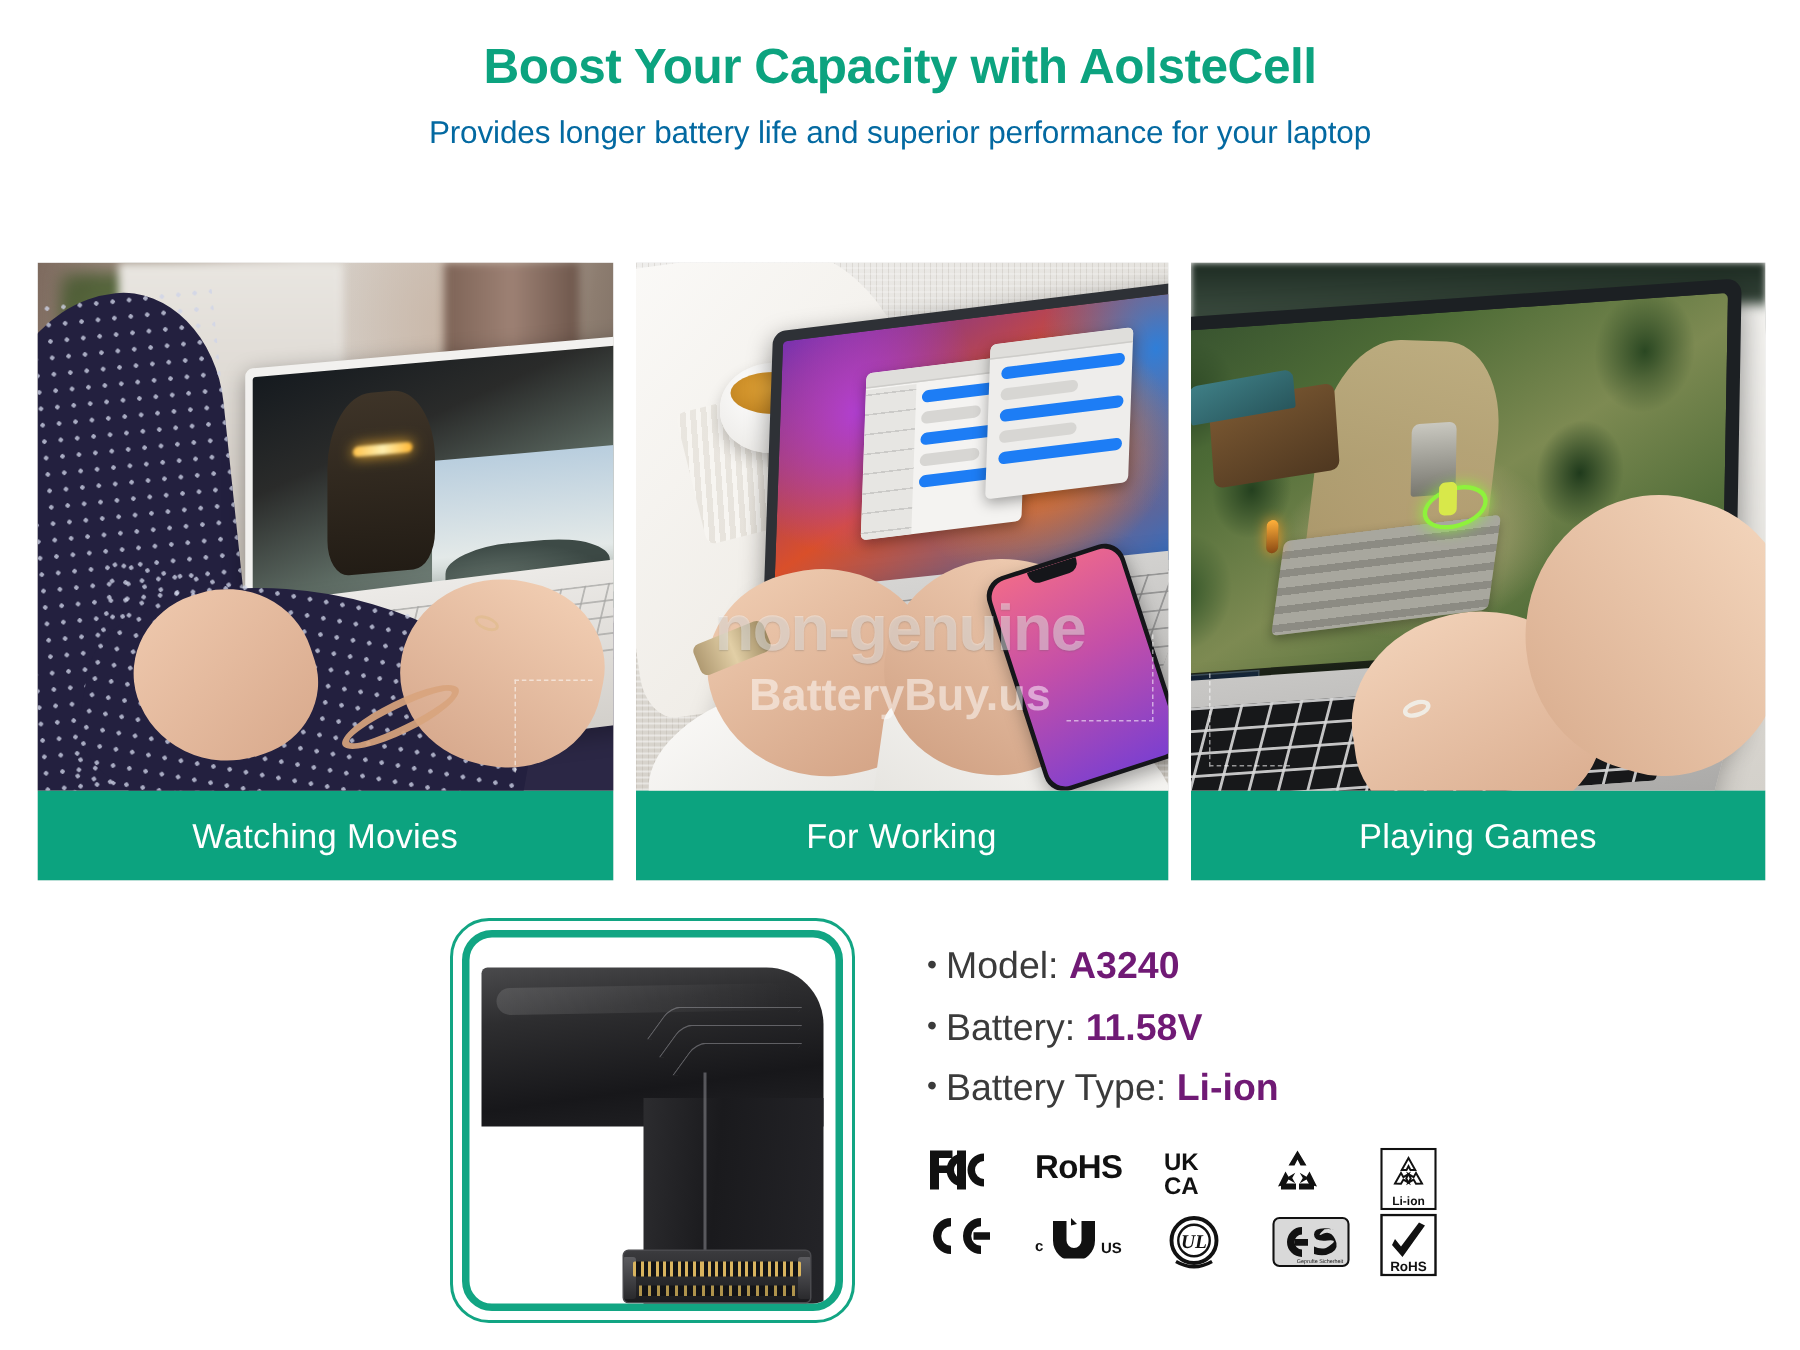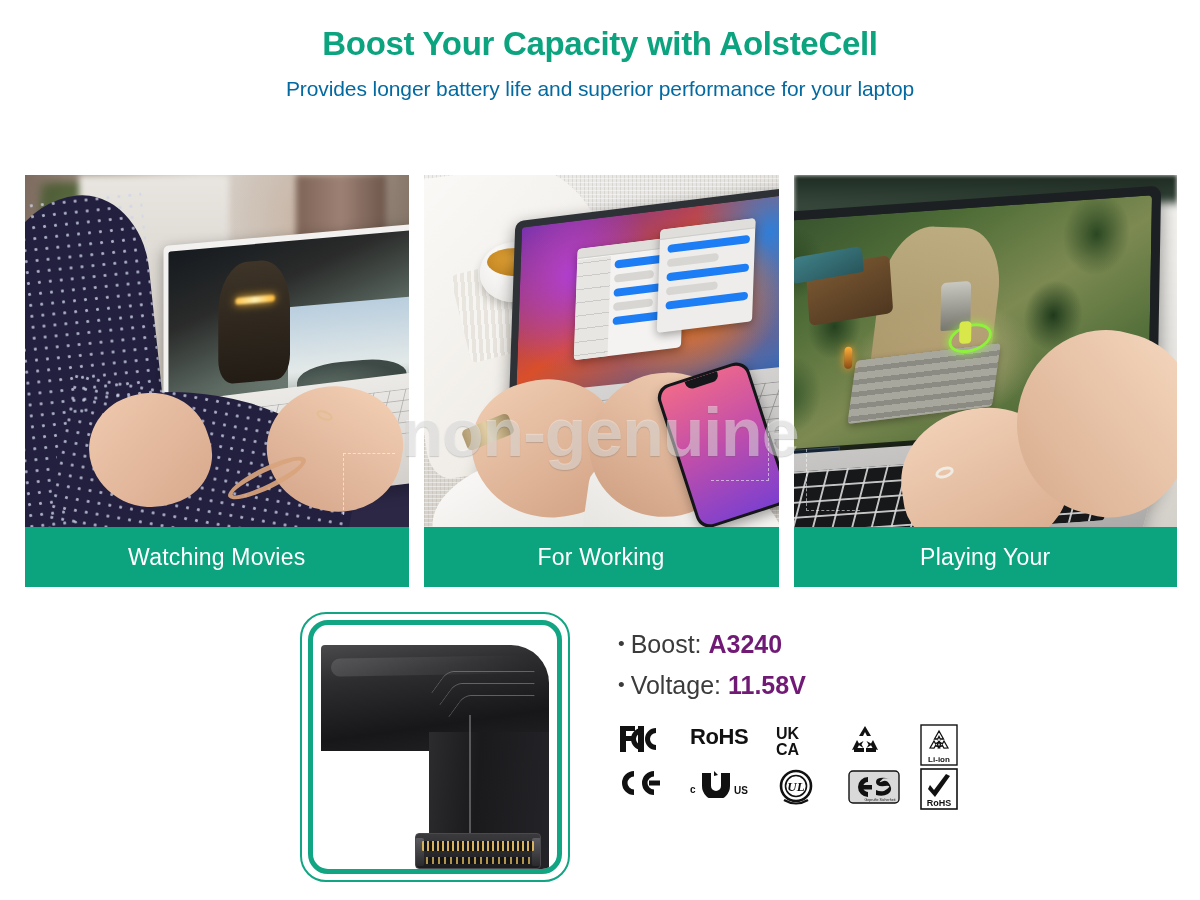--- a/index.html
+++ b/index.html
@@ -618,21 +618,21 @@
   .watermark {
     position: absolute;
     top: 398px;
     left: 0;
     width: 1200px;
     text-align: center;
     pointer-events: none;
     z-index: 6;
   }
   .wm-main {
-    font-size: 68px;
+    font-size: 43px;
     font-weight: bold;
     color: rgba(255,255,255,.42);
     letter-spacing: -1px;
     line-height: 1;
     text-shadow: 0 1px 1px rgba(90,90,90,.25);
   }
   .wm-sub {
     font-size: 30px;
     font-weight: bold;
     color: rgba(255,255,255,.5);
@@ -945,26 +945,27 @@
         </div>
         <div class="p3-base">
           <div class="p3-keys"></div>
         </div>
       </div>
       <div class="p3-hand-l"></div>
       <div class="p3-ring"></div>
       <div class="p3-hand-r"></div>
       <div class="crop-mark" style="left:12px;bottom:16px;width:54px;height:62px;border-right:none;border-top:none;"></div>
     </div>
-    <div class="caption">Playing Your</div>
+    <div class="caption">Playing Games</div>
   </div>
 </div>
 
 <div class="watermark">
   <div class="wm-main">non-genuine</div>
+  <div class="wm-sub">BatteryBuy.us</div>
 </div>
 
 <div class="bottom">
 
   <div class="product-wrap">
     <div class="product-frame">
       <div class="product-frame-inner">
         <div class="conn">
           <div class="conn-top">
             <div class="conn-sheen"></div>
@@ -982,24 +983,27 @@
           </div>
           <div class="conn-tail"></div>
         </div>
       </div>
     </div>
   </div>
 
   <div class="specs-wrap">
     <ul class="spec-list">
       <li class="spec-item">
-        <span class="spec-bullet">•</span><span>Boost:</span> <span class="spec-val">A3240</span>
+        <span class="spec-bullet">•</span><span>Model:</span> <span class="spec-val">A3240</span>
       </li>
       <li class="spec-item">
-        <span class="spec-bullet">•</span><span>Voltage:</span> <span class="spec-val">11.58V</span>
+        <span class="spec-bullet">•</span><span>Battery:</span> <span class="spec-val">11.58V</span>
+      </li>
+      <li class="spec-item">
+        <span class="spec-bullet">•</span><span>Battery Type:</span> <span class="spec-val">Li-ion</span>
       </li>
     </ul>
 
     <div class="certs">
 
       <div class="cert-row">
 
         <div class="cert">
           <svg width="46" height="30" viewBox="0 0 46 30">
             <path d="M2 2 h15 v5 h-9 v5 h8 v5 h-8 v11 h-6 z" fill="#111"></path>

